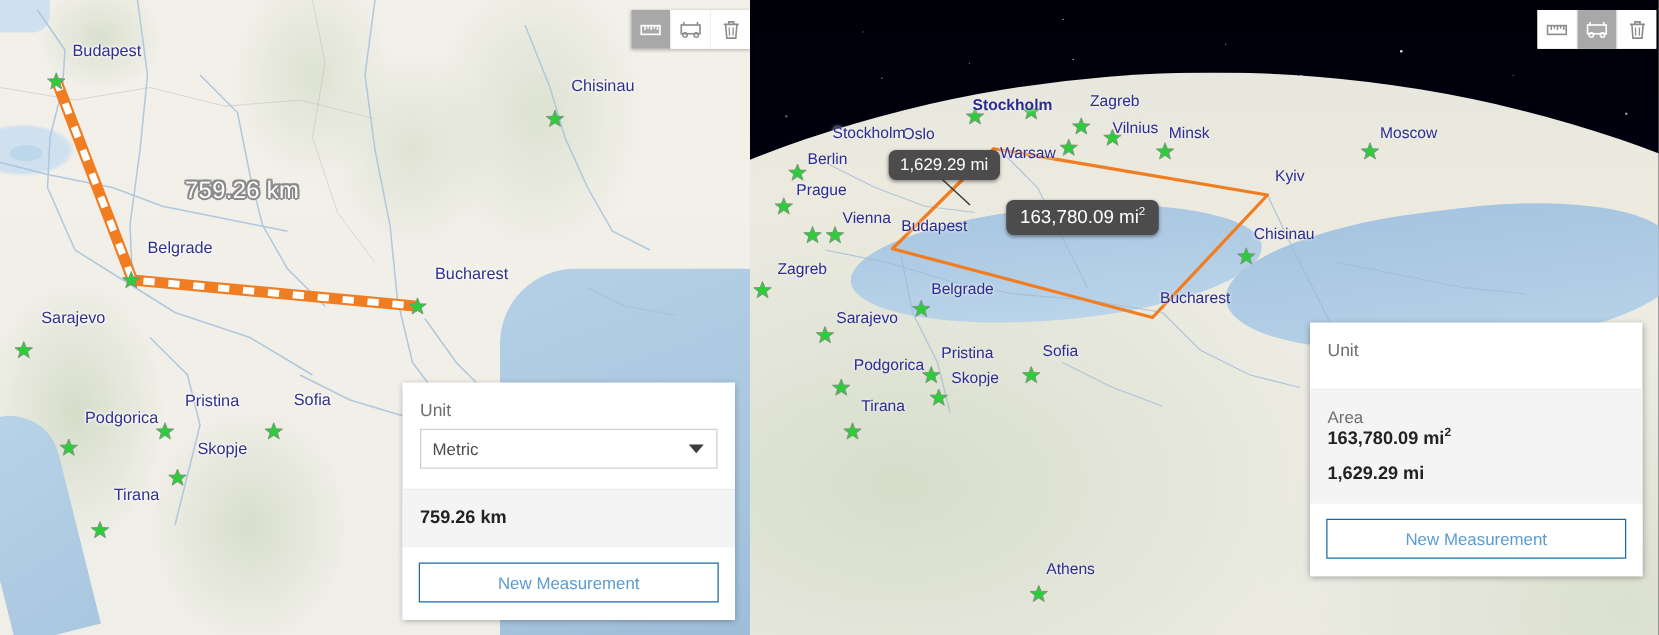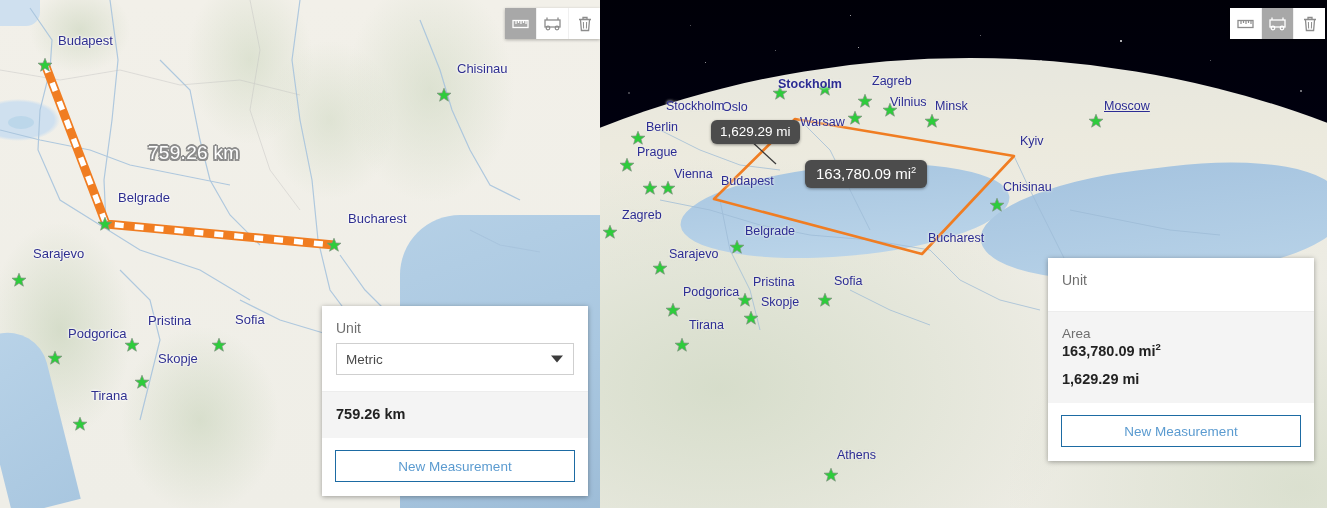--- a/index.html
+++ b/index.html
@@ -422,21 +422,21 @@
           </svg>
         </div>
       </div>
     <div class="geo" id="cities3d">
         <div class="city g" style="left: 82px; top: 100px; padding-left: 40px;">Oslo</div>
         <div class="city g" style="left: 178px; top: 77px; font-weight: bold;">Stockholm</div>
         <div class="city g" style="left: 272px; top: 74px;">Zagreb</div>
         <div class="city g" style="left: 66px; top: 99px;">Stockholm</div>
         <div class="city g" style="left: 290px; top: 95px;">Vilnius</div>
         <div class="city g" style="left: 335px; top: 99px;">Minsk</div>
-        <div class="city g" style="left: 504px; top: 99px; text-decoration: underline;">Moscow</div>
+        <div class="city g" style="left: 504px; top: 99px;">Moscow</div>
         <div class="city g" style="left: 46px; top: 120px;">Berlin</div>
         <div class="city g" style="left: 200px; top: 115px;">Warsaw</div>
         <div class="city g" style="left: 420px; top: 134px;">Kyiv</div>
         <div class="city g" style="left: 37px; top: 145px;">Prague</div>
         <div class="city g" style="left: 74px; top: 167px;">Vienna</div>
         <div class="city g" style="left: 121px; top: 174px;">Budapest</div>
         <div class="city g" style="left: 403px; top: 180px;">Chisinau</div>
         <div class="city g" style="left: 22px; top: 208px;">Zagreb</div>
         <div class="city g" style="left: 145px; top: 224px;">Belgrade</div>
         <div class="city g" style="left: 328px; top: 231px;">Bucharest</div>

